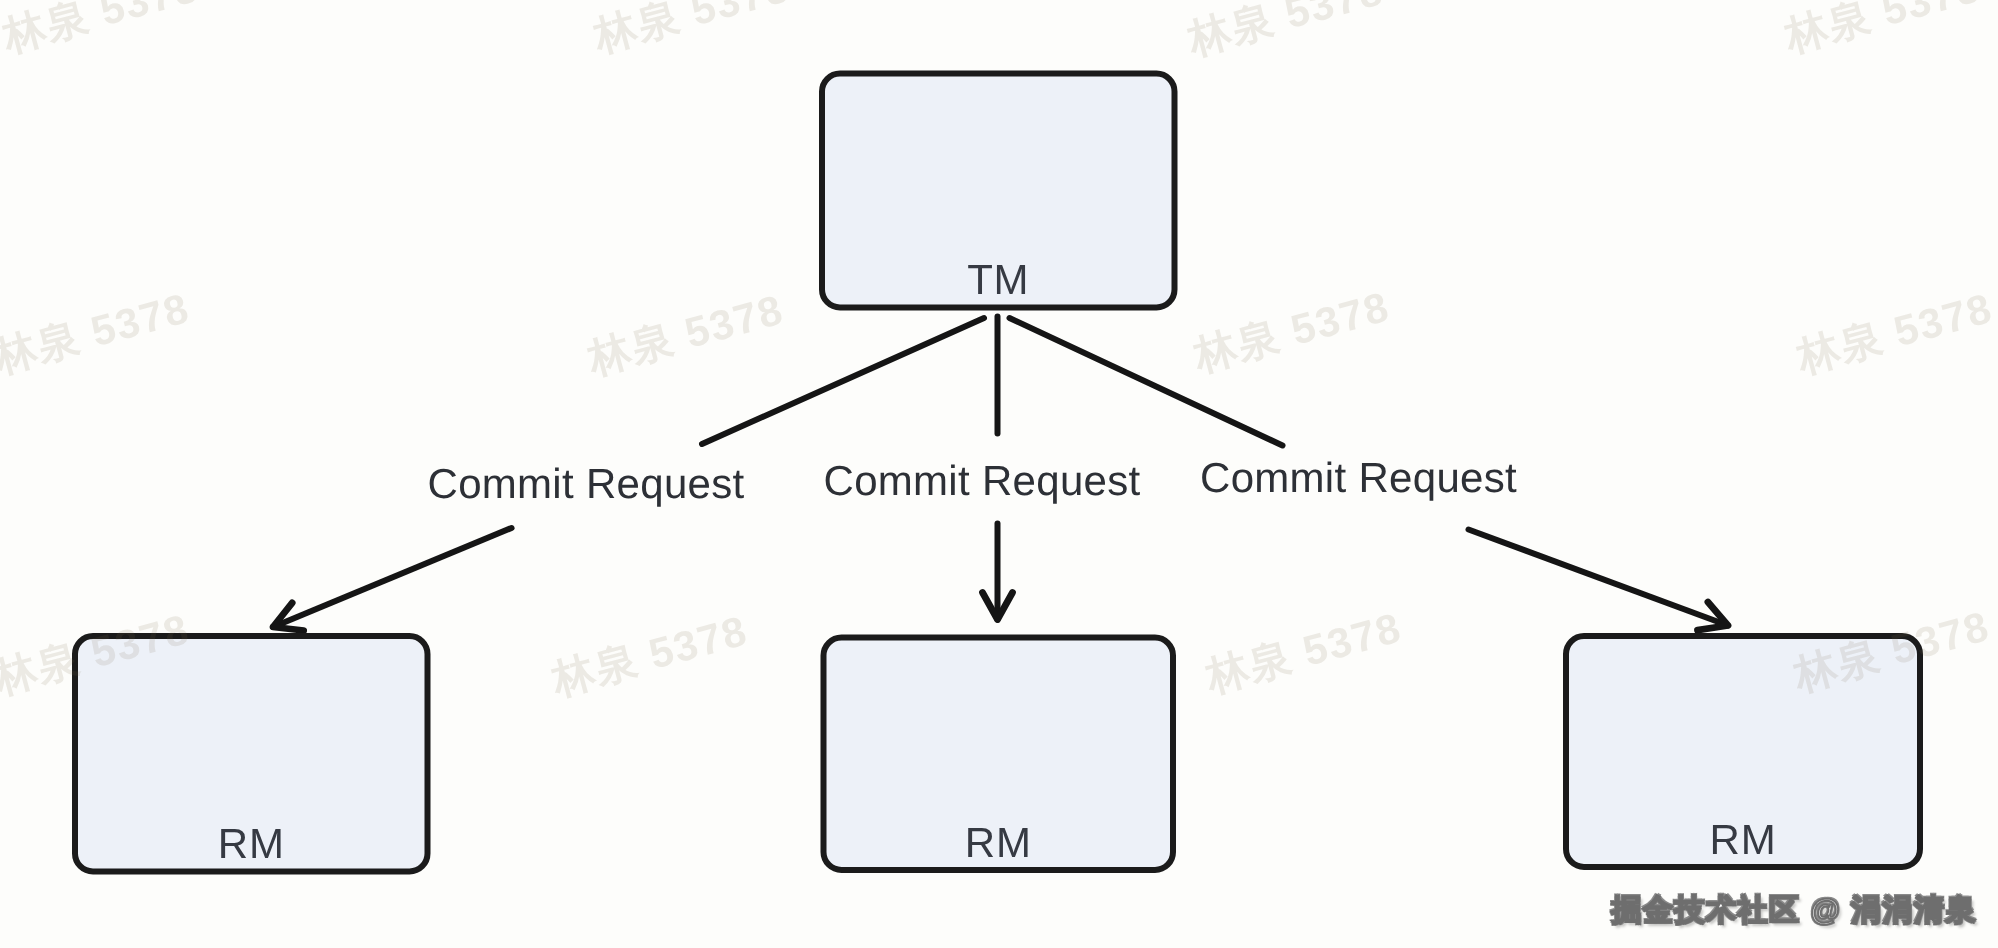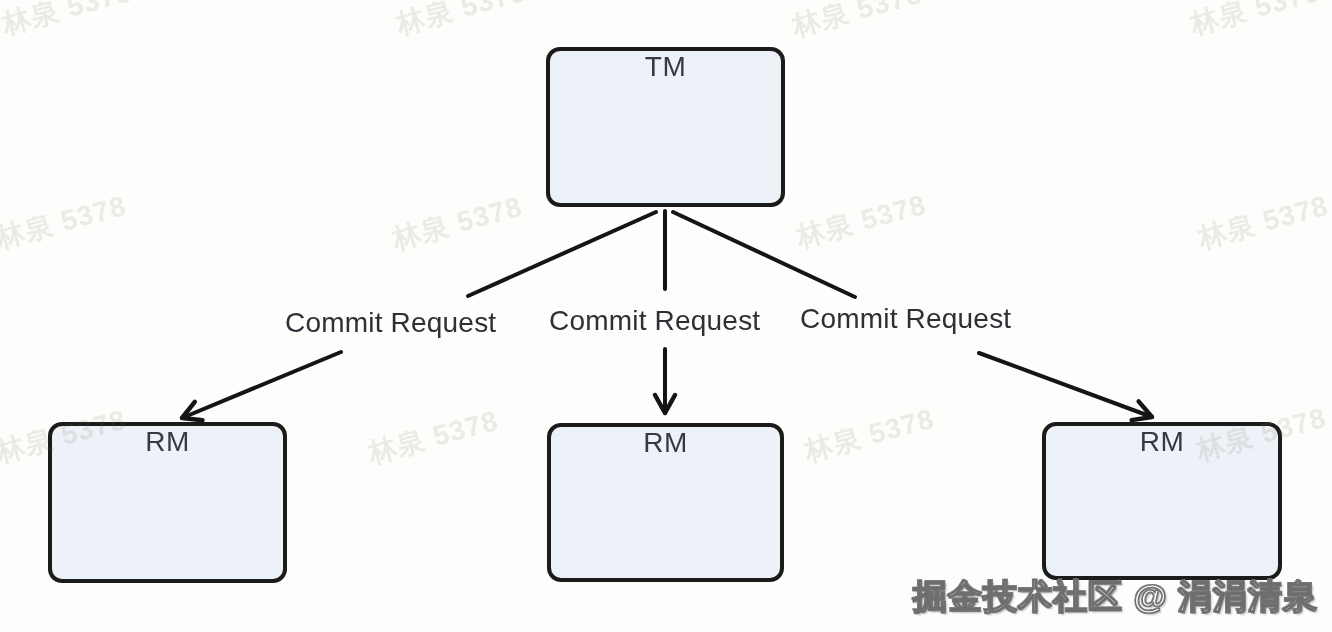--- a/index.html
+++ b/index.html
@@ -38,21 +38,21 @@
     fill:none;
     stroke-width:4.5;
     stroke-linecap:round;
     stroke-linejoin:round;
   }
   .node{
     position:absolute;
     background:var(--node-fill);
     border:4px solid var(--node-border);
     border-radius:14px;
-    display:flex;align-items:flex-start;justify-content:center;
+    display:flex;align-items:flex-end;justify-content:center;
     z-index:2;
   }
   .node-label{
     font-size:28px;
     color:var(--node-text);
     letter-spacing:0.5px;
   }
   .node-tm{left:546px;top:47px;width:239px;height:160px;}
   .node-rm-left{left:48px;top:422px;width:239px;height:161px;}
   .node-rm-middle{left:547px;top:423px;width:237px;height:159px;}
@@ -81,21 +81,21 @@
     letter-spacing:1px;
     color:var(--wm-color);
     transform:rotate(-15deg);
     transform-origin:left bottom;
     white-space:nowrap;
   }
   .attribution{
     position:absolute;
     right:14px;bottom:12px;
     z-index:6;
-    font-size:34px;
+    font-size:20px;
     font-weight:700;
     letter-spacing:1px;
     color:#ffffff;
     -webkit-text-stroke:1.2px #6e6e6e;
     text-shadow:
       1px 1px 0 #8a8a8a, -1px -1px 0 #8a8a8a,
       1px -1px 0 #8a8a8a, -1px 1px 0 #8a8a8a,
       2px 2px 2px rgba(0,0,0,0.25);
     white-space:nowrap;
   }

